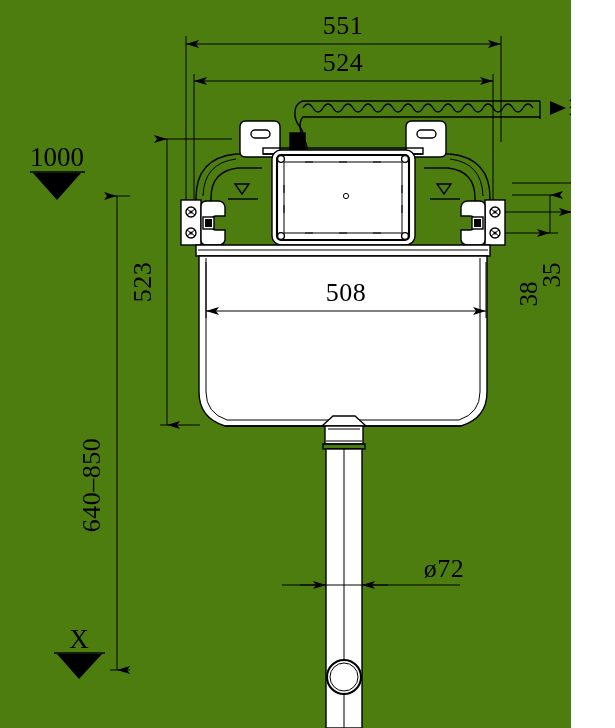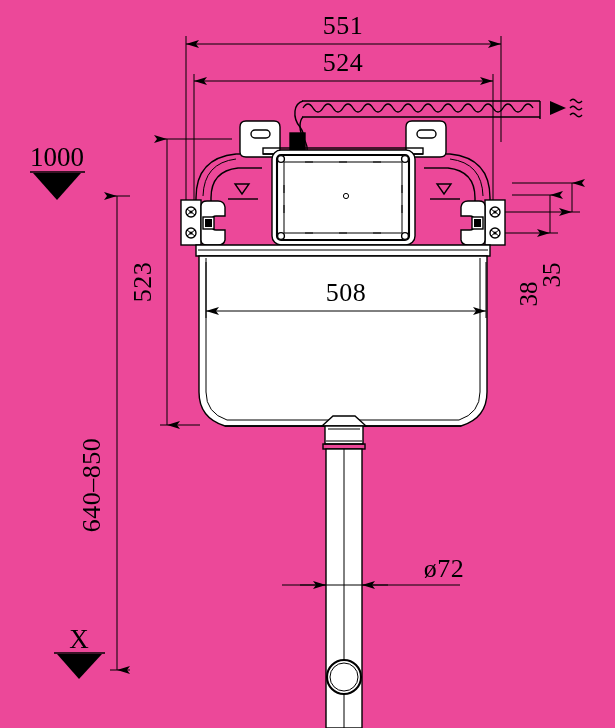--- a/index.html
+++ b/index.html
@@ -5,23 +5,23 @@
   html, body {
     margin: 0;
     padding: 0;
     background: #ffffff;
   }
   body {
     font-family: "Liberation Serif", serif;
   }
   #drawing-root {
     position: relative;
-    width: 615px;
+    width: 571px;
     height: 728px;
-    background: #ec4899;
+    background: #4d7c0f;
     overflow: hidden;
   }
   #drawing-svg {
     position: absolute;
     left: 0;
     top: 0;
     width: 615px;
     height: 728px;
   }
   .dim-text {

